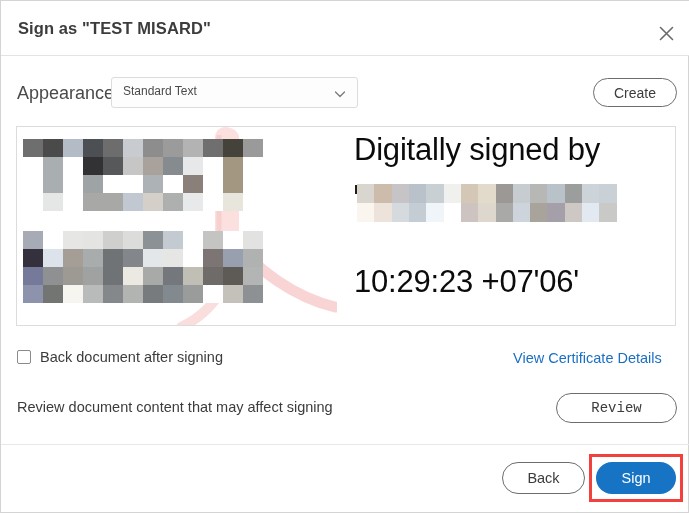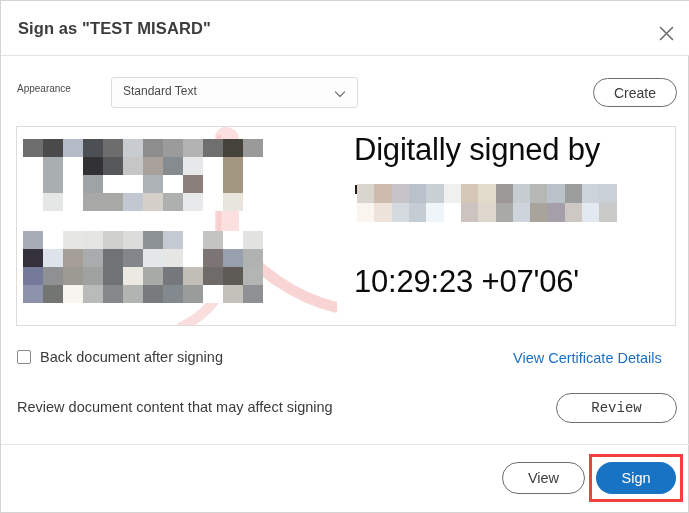--- a/index.html
+++ b/index.html
@@ -42,21 +42,21 @@
     width: 32px; height: 32px;
     display: flex; align-items: center; justify-content: center;
     cursor: pointer;
   }
   .close-btn svg { display: block; }
 
   
   .appearance-label {
     position: absolute;
     left: 16px; top: 82px;
-    font-size: 10px;
+    font-size: 18px;
     color: #4a4a4a;
     white-space: nowrap;
   }
   .appearance-select {
     position: absolute;
     left: 110px; top: 76px;
     width: 247px; height: 31px;
     border: 1px solid #dcdcdc;
     border-radius: 3px;
     background: #fdfdfd;
@@ -438,17 +438,17 @@
     <div class="checkbox"></div>
     <div class="lock-label">Back document after signing</div>
   </div>
 
   <a class="cert-link" href="#">View Certificate Details</a>
 
   <div class="review-text">Review document content that may affect signing</div>
   <button class="review-btn">Review</button>
 
   <div class="footer-sep"></div>
-  <button class="back-btn">View</button>
+  <button class="back-btn">Back</button>
   <button class="sign-btn">Sign</button>
   <div class="sign-highlight"></div>
 
 </div>
 
 </body></html>

